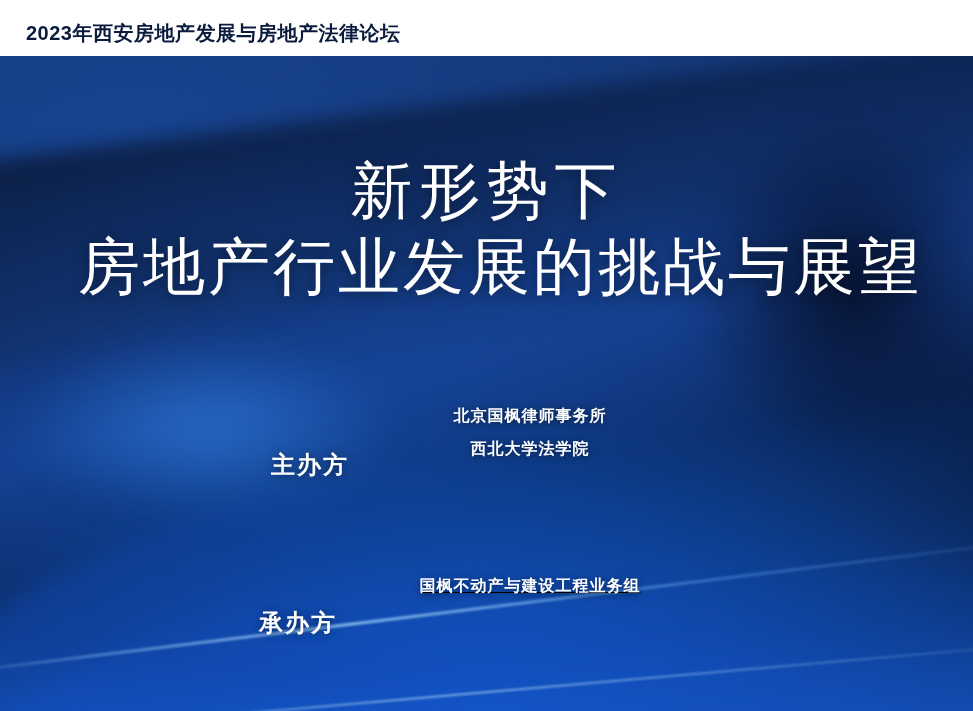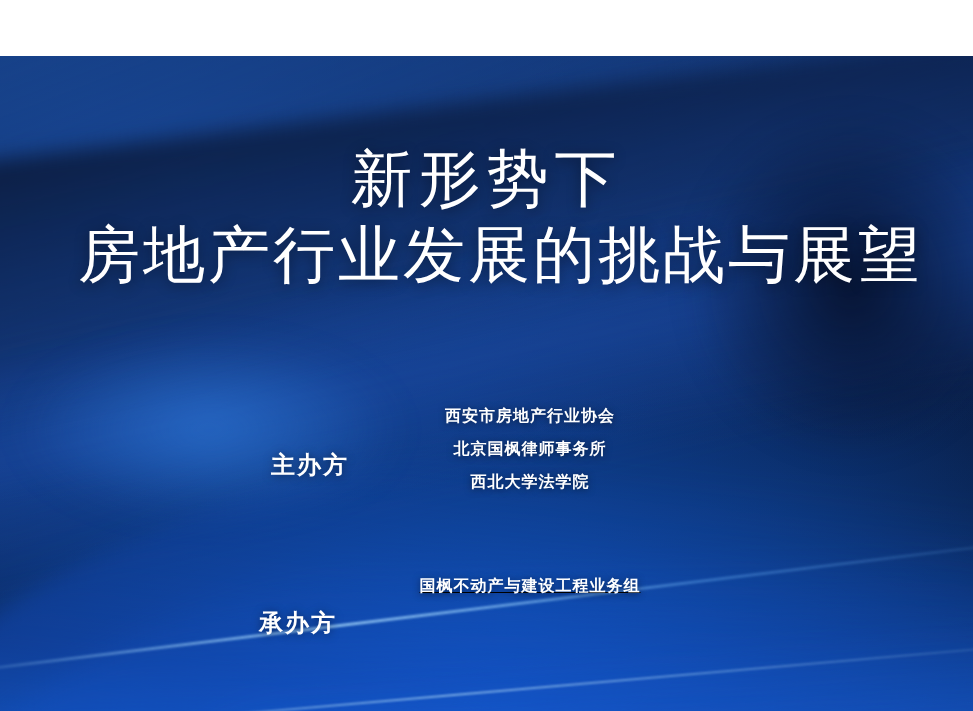--- a/index.html
+++ b/index.html
@@ -157,20 +157,21 @@
     width: 973px;
     text-align: center;
     color: #ffffff;
   }
   .title-line1 {
     font-size: 62px;
     line-height: 74px;
     letter-spacing: 6px;
     font-weight: 400;
     text-shadow: 0 2px 14px rgba(0,0,0,0.45);
+    margin-top: 12px;
   }
   .title-line2 {
     font-size: 62px;
     line-height: 78px;
     letter-spacing: 3px;
     font-weight: 400;
     text-shadow: 0 2px 14px rgba(0,0,0,0.45);
     padding-left: 28px;
   }
 
@@ -214,20 +215,23 @@
   .host-label  { left: 210px; top: 12px; }
   .host-values { left: 320px; top: 8px; }
   .co-label    { left: 198px; top: 170px; }
   .co-values   { left: 320px; top: 178px; text-decoration: underline; }
 </style>
 </head>
 <body>
 
 <div class="slide">
 
+  <div class="header-band">
+    <div class="header-title">2023年西安房地产发展与房地产法律论坛</div>
+  </div>
 
   <div class="stage">
     <div class="bg-base"></div>
     <div class="bg-diag1"></div>
     <div class="bg-diag2"></div>
     <div class="bg-diag3"></div>
     <div class="dark-right"></div>
     <div class="glow-left"></div>
     <div class="wave-a"></div>
     <div class="wave-b"></div>
@@ -239,21 +243,20 @@
 
       <div class="title-block">
         <div class="title-line1">新形势下</div>
         <div class="title-line2">房地产行业发展的挑战与展望</div>
       </div>
 
       <div class="org-block">
         <div class="org-row">
           <div class="row-label host-label">主办方</div>
           <div class="row-values host-values">
-            <div class="org-value">西安市房地产行业协会</div>
             <div class="org-value">北京国枫律师事务所</div>
             <div class="org-value">西北大学法学院</div>
           </div>
         </div>
 
         <div class="org-row">
           <div class="row-label co-label">承办方</div>
           <div class="row-values co-values">
             <div class="org-value">国枫不动产与建设工程业务组</div>
           </div>

